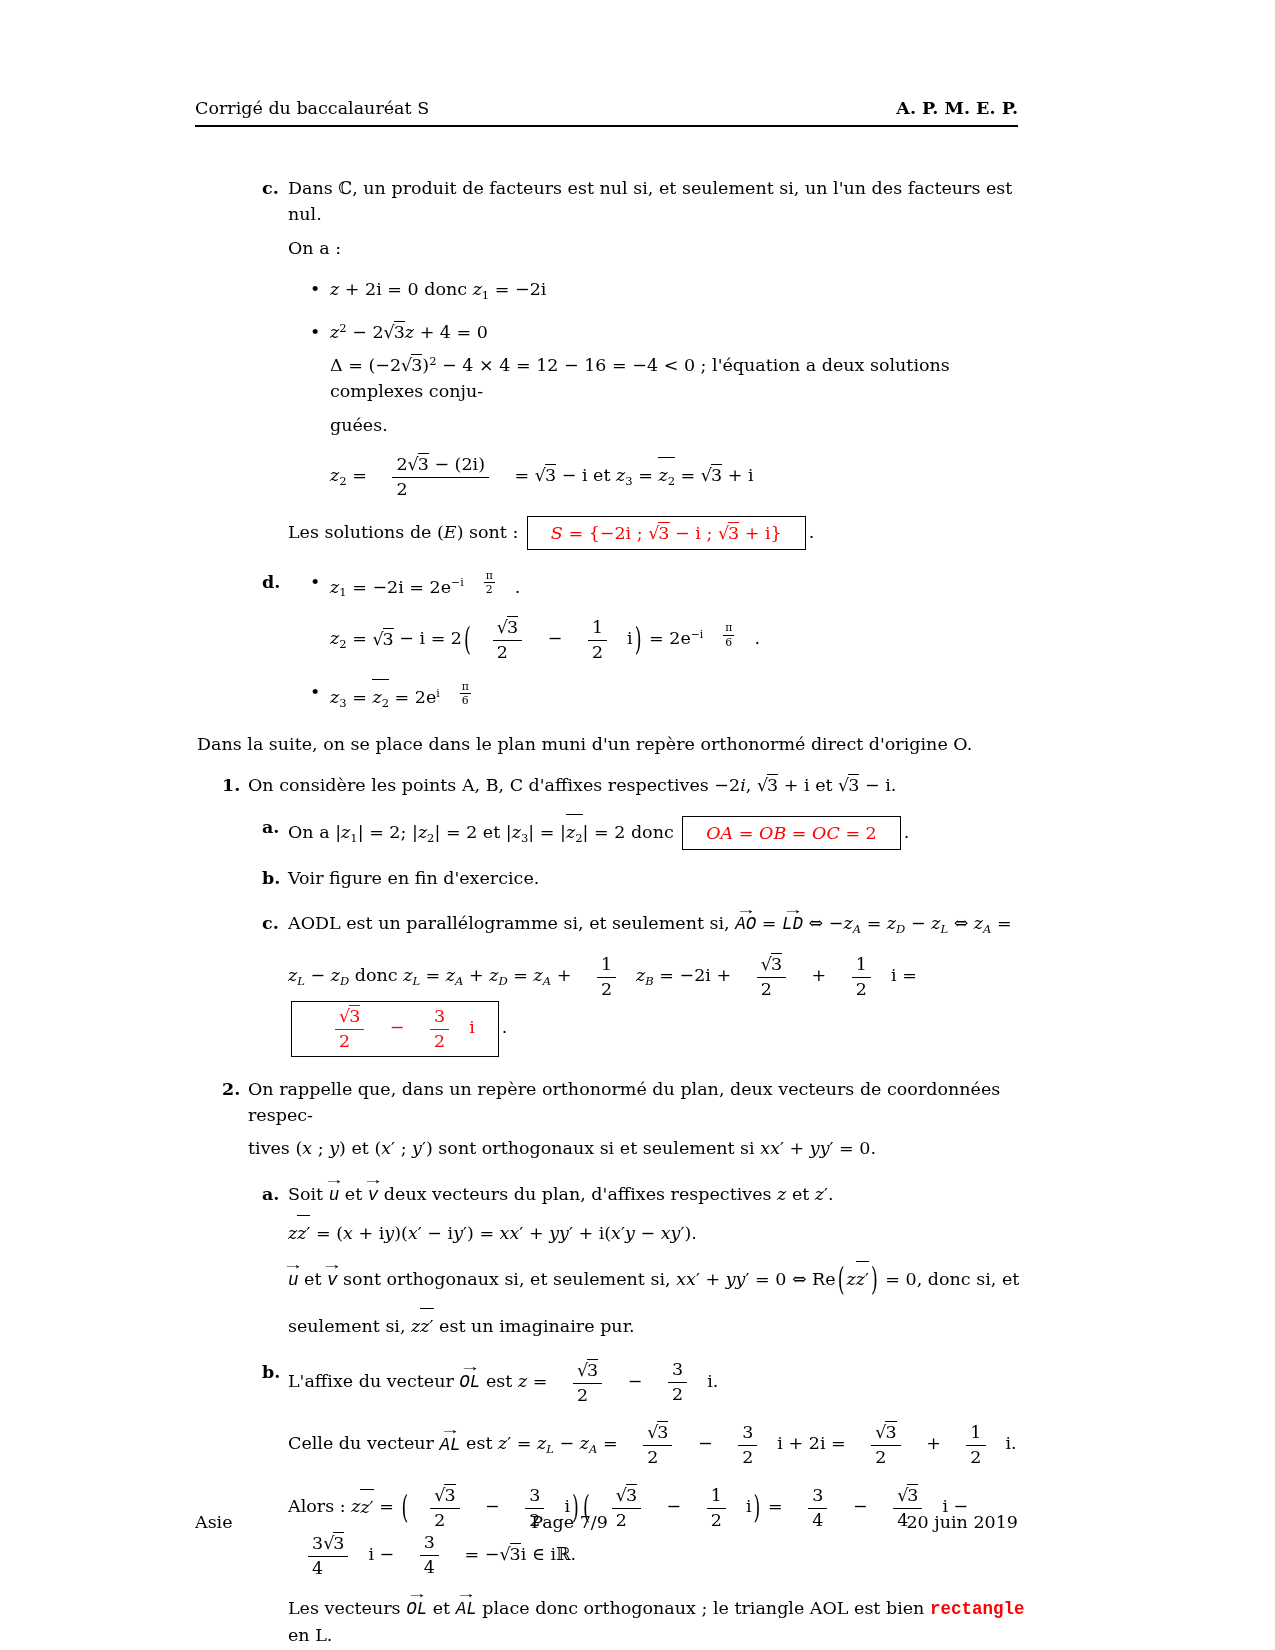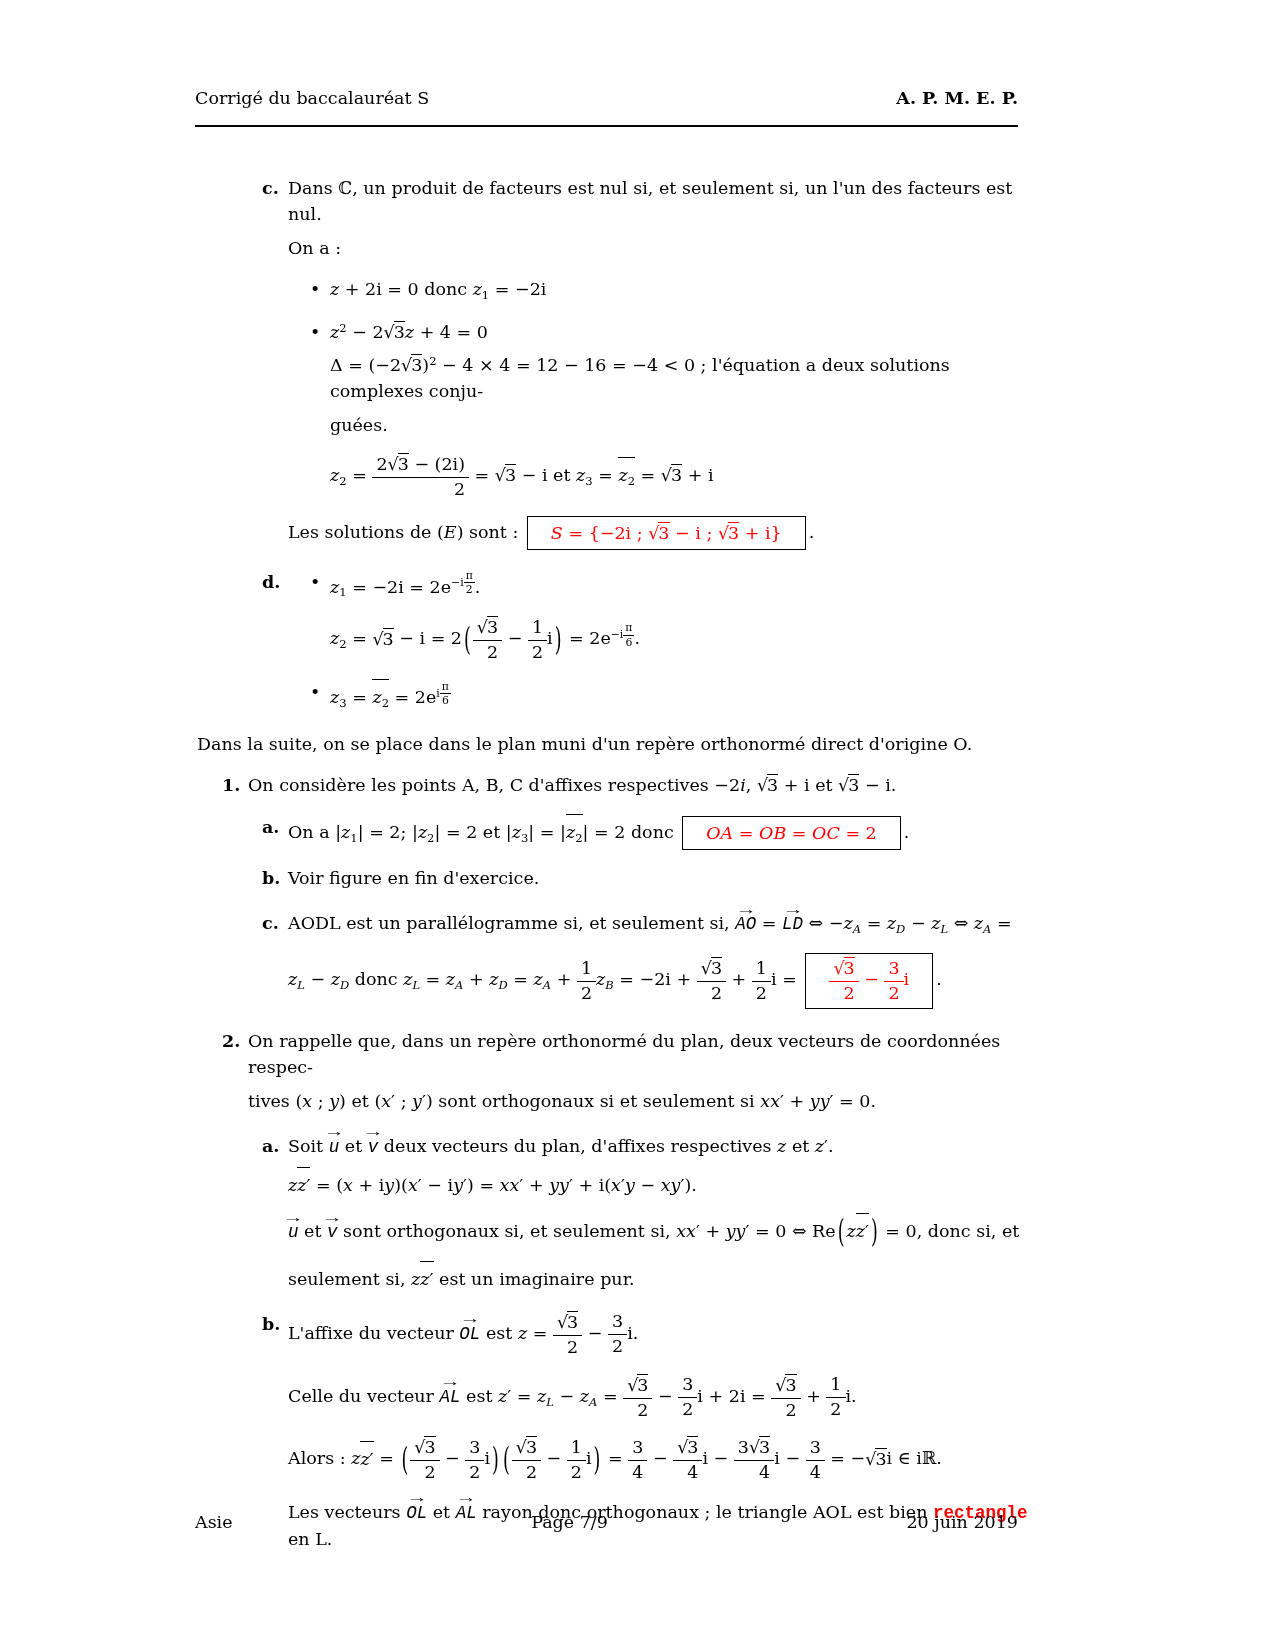--- a/index.html
+++ b/index.html
@@ -3,23 +3,23 @@
 <meta charset="utf-8">
 <style>
   :root{ --red:#ff0000; }
   html,body{margin:0;padding:0;}
   body{
     width:1275px;height:1650px;position:relative;background:#ffffff;color:#000;
     font-family:"DejaVu Serif", serif; font-size:17.5px;
   }
   .page{position:absolute;inset:0;}
   .hdr{
-    position:absolute;left:195px;top:88px;width:823px;
+    position:absolute;left:195px;top:98px;width:823px;
     display:flex;justify-content:space-between;align-items:center;
-    border-bottom:2px solid #000;padding-bottom:17px;
+    border-bottom:2px solid #000;padding-bottom:7px;
   }
   .hdr .right{font-weight:bold;}
   .main{position:absolute;left:195px;top:168px;width:836px;}
   .ftr{
     position:absolute;left:195px;top:1512px;width:823px;
     display:flex;justify-content:space-between;align-items:flex-end;
   }
   .ln{position:relative;line-height:1.5;margin-top:7px;}
   .gap{margin-top:15px;}
   .gap2{margin-top:19px;}
@@ -30,21 +30,21 @@
   .it-line{font-style:italic;}
   
   .v{font-style:italic;}
   .tx,.m{font-style:normal;}
   .sb{font-size:66%;vertical-align:-0.32em;}
   .sbv{font-size:66%;vertical-align:-0.32em;font-style:italic;}
   .sp{font-size:66%;vertical-align:0.55em;}
   .spk{font-size:62%;vertical-align:0.6em;display:inline-block;white-space:nowrap;}
   .spk .frac .num{padding:0 2px 0;border-bottom-width:1px;}
   .spk .frac .den{padding:0 2px;}
-  .frac{display:inline-block;vertical-align:middle;text-align:right;margin:0 0;}
+  .frac{display:inline-block;vertical-align:middle;text-align:left;margin:0 20px;}
   .frac .num{display:block;border-bottom:1.3px solid #000;padding:0 4px 1px;line-height:1.25;}
   .frac .den{display:block;padding:1px 4px 0;line-height:1.25;}
   .sqrt{display:inline-block;white-space:nowrap;}
   .rsign{letter-spacing:-1px;}
   .rad{display:inline-block;border-top:1.3px solid #000;line-height:1.15;}
   .bar{display:inline-block;border-top:1.3px solid #000;line-height:1.2;padding-top:7px;text-align:right;}
   .vec{position:relative;display:inline-block;font-style:italic;font-family:Liberation Mono, monospace;}
   .vec::after{
     content:"→";position:absolute;left:50%;top:-0.85em;
     transform:translateX(-50%) scaleX(1.5);font-size:0.8em;font-style:normal;
@@ -159,21 +159,21 @@
       <span class="lbl at67">b.</span>
       <div class="p2"><span class="tx">L'affixe du vecteur </span><span class="vec"><span class="v">OL</span></span><span class="tx"> est </span><span class="v">z</span><span class="m"> = </span><span class="frac"><span class="num"><span class="sqrt"><span class="rsign">√</span><span class="rad">3</span></span></span><span class="den"><span class="m">2</span></span></span><span class="m"> − </span><span class="frac"><span class="num"><span class="m">3</span></span><span class="den"><span class="m">2</span></span></span><span class="m">i</span><span class="tx">.</span></div>
     </div>
     <div class="ln gap">
       <div class="p2"><span class="tx">Celle du vecteur </span><span class="vec"><span class="v">AL</span></span><span class="tx"> est </span><span class="v">z</span><span class="m">′ = </span><span class="v">z</span><span class="sbv">L</span><span class="m"> − </span><span class="v">z</span><span class="sbv">A</span><span class="m"> = </span><span class="frac"><span class="num"><span class="sqrt"><span class="rsign">√</span><span class="rad">3</span></span></span><span class="den"><span class="m">2</span></span></span><span class="m"> − </span><span class="frac"><span class="num"><span class="m">3</span></span><span class="den"><span class="m">2</span></span></span><span class="m">i + 2i = </span><span class="frac"><span class="num"><span class="sqrt"><span class="rsign">√</span><span class="rad">3</span></span></span><span class="den"><span class="m">2</span></span></span><span class="m"> + </span><span class="frac"><span class="num"><span class="m">1</span></span><span class="den"><span class="m">2</span></span></span><span class="m">i</span><span class="tx">.</span></div>
     </div>
     <div class="ln gap">
       <div class="p2"><span class="tx">Alors : </span><span class="v">z</span><span class="bar"><span class="v">z</span><span class="m">′</span></span><span class="m"> = </span><span class="bp">(</span><span class="frac"><span class="num"><span class="sqrt"><span class="rsign">√</span><span class="rad">3</span></span></span><span class="den"><span class="m">2</span></span></span><span class="m"> − </span><span class="frac"><span class="num"><span class="m">3</span></span><span class="den"><span class="m">2</span></span></span><span class="m">i</span><span class="bp">)</span><span class="bp">(</span><span class="frac"><span class="num"><span class="sqrt"><span class="rsign">√</span><span class="rad">3</span></span></span><span class="den"><span class="m">2</span></span></span><span class="m"> − </span><span class="frac"><span class="num"><span class="m">1</span></span><span class="den"><span class="m">2</span></span></span><span class="m">i</span><span class="bp">)</span><span class="m"> = </span><span class="frac"><span class="num"><span class="m">3</span></span><span class="den"><span class="m">4</span></span></span><span class="m"> − </span><span class="frac"><span class="num"><span class="sqrt"><span class="rsign">√</span><span class="rad">3</span></span></span><span class="den"><span class="m">4</span></span></span><span class="m">i − </span><span class="frac"><span class="num"><span class="m">3</span><span class="sqrt"><span class="rsign">√</span><span class="rad">3</span></span></span><span class="den"><span class="m">4</span></span></span><span class="m">i − </span><span class="frac"><span class="num"><span class="m">3</span></span><span class="den"><span class="m">4</span></span></span><span class="m"> = −</span><span class="sqrt"><span class="rsign">√</span><span class="rad">3</span></span><span class="m">i ∈ iℝ</span><span class="tx">.</span></div>
     </div>
     <div class="ln gap">
-      <div class="p2"><span class="tx">Les vecteurs </span><span class="vec"><span class="v">OL</span></span><span class="tx"> et </span><span class="vec"><span class="v">AL</span></span><span class="tx"> rayon donc orthogonaux ; le triangle AOL est bien </span><span class="rb">rectangle</span><span class="tx"> en L.</span></div>
+      <div class="p2"><span class="tx">Les vecteurs </span><span class="vec"><span class="v">OL</span></span><span class="tx"> et </span><span class="vec"><span class="v">AL</span></span><span class="tx"> place donc orthogonaux ; le triangle AOL est bien </span><span class="rb">rectangle</span><span class="tx"> en L.</span></div>
     </div>
 
   </div>
 
   <div class="ftr">
     <span>Asie</span>
     <span>Page 7/9</span>
     <span>20 juin 2019</span>
   </div>
 

